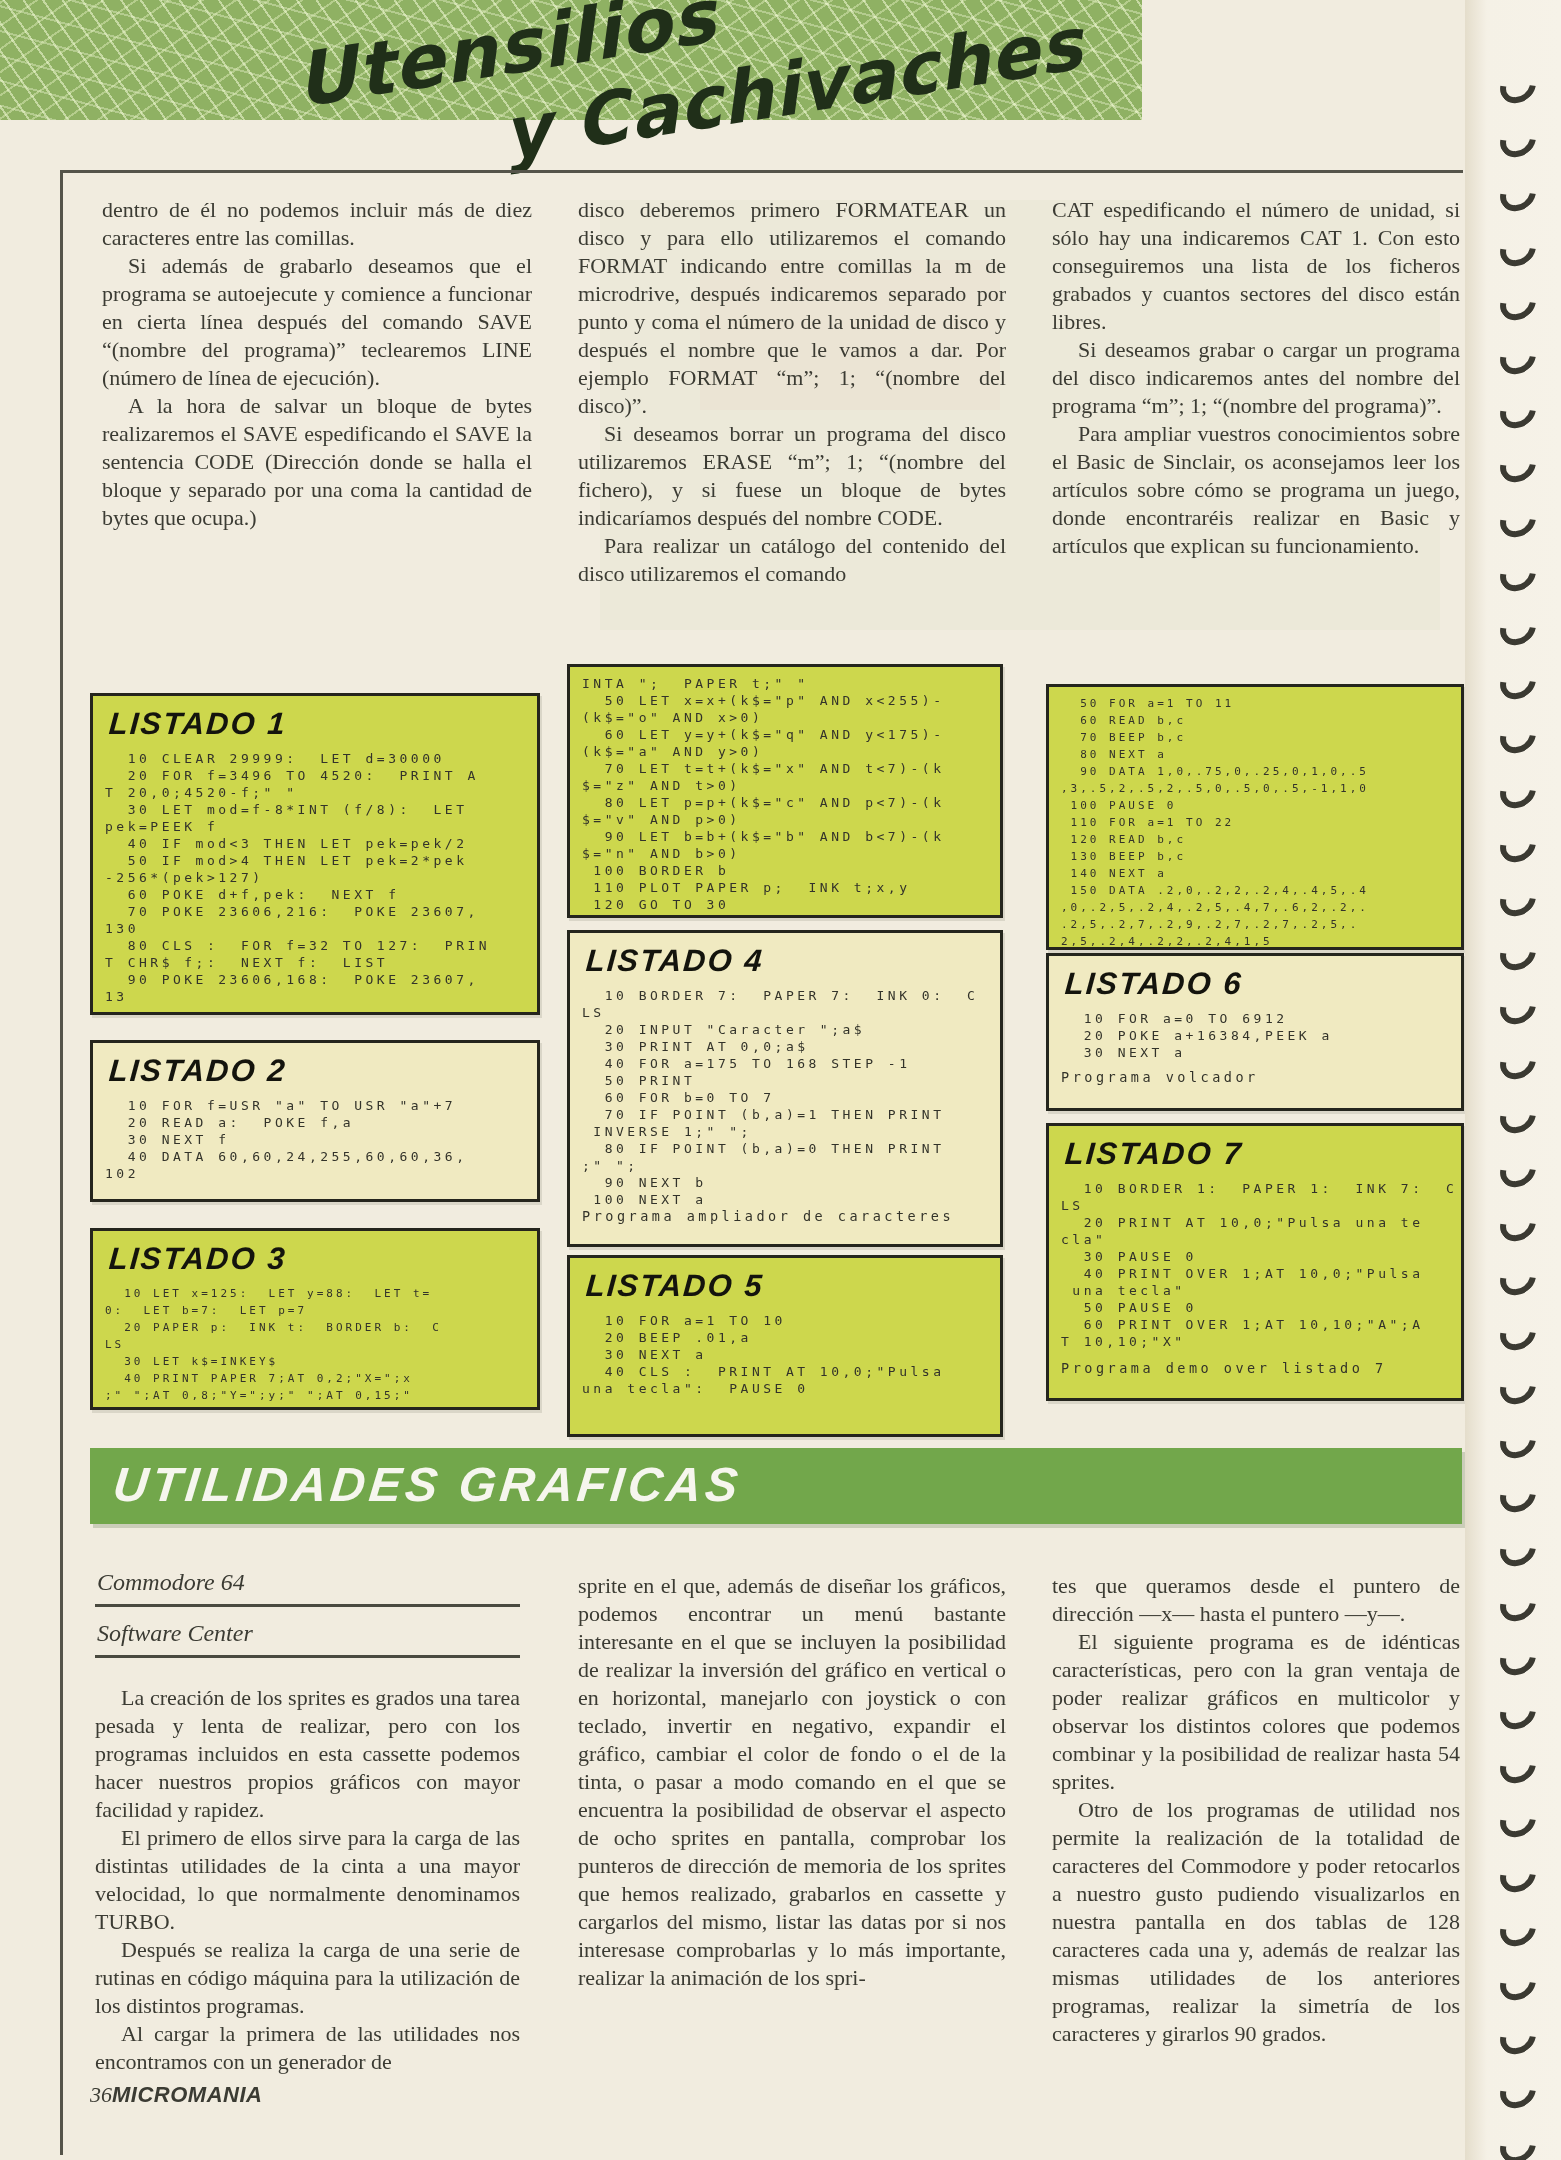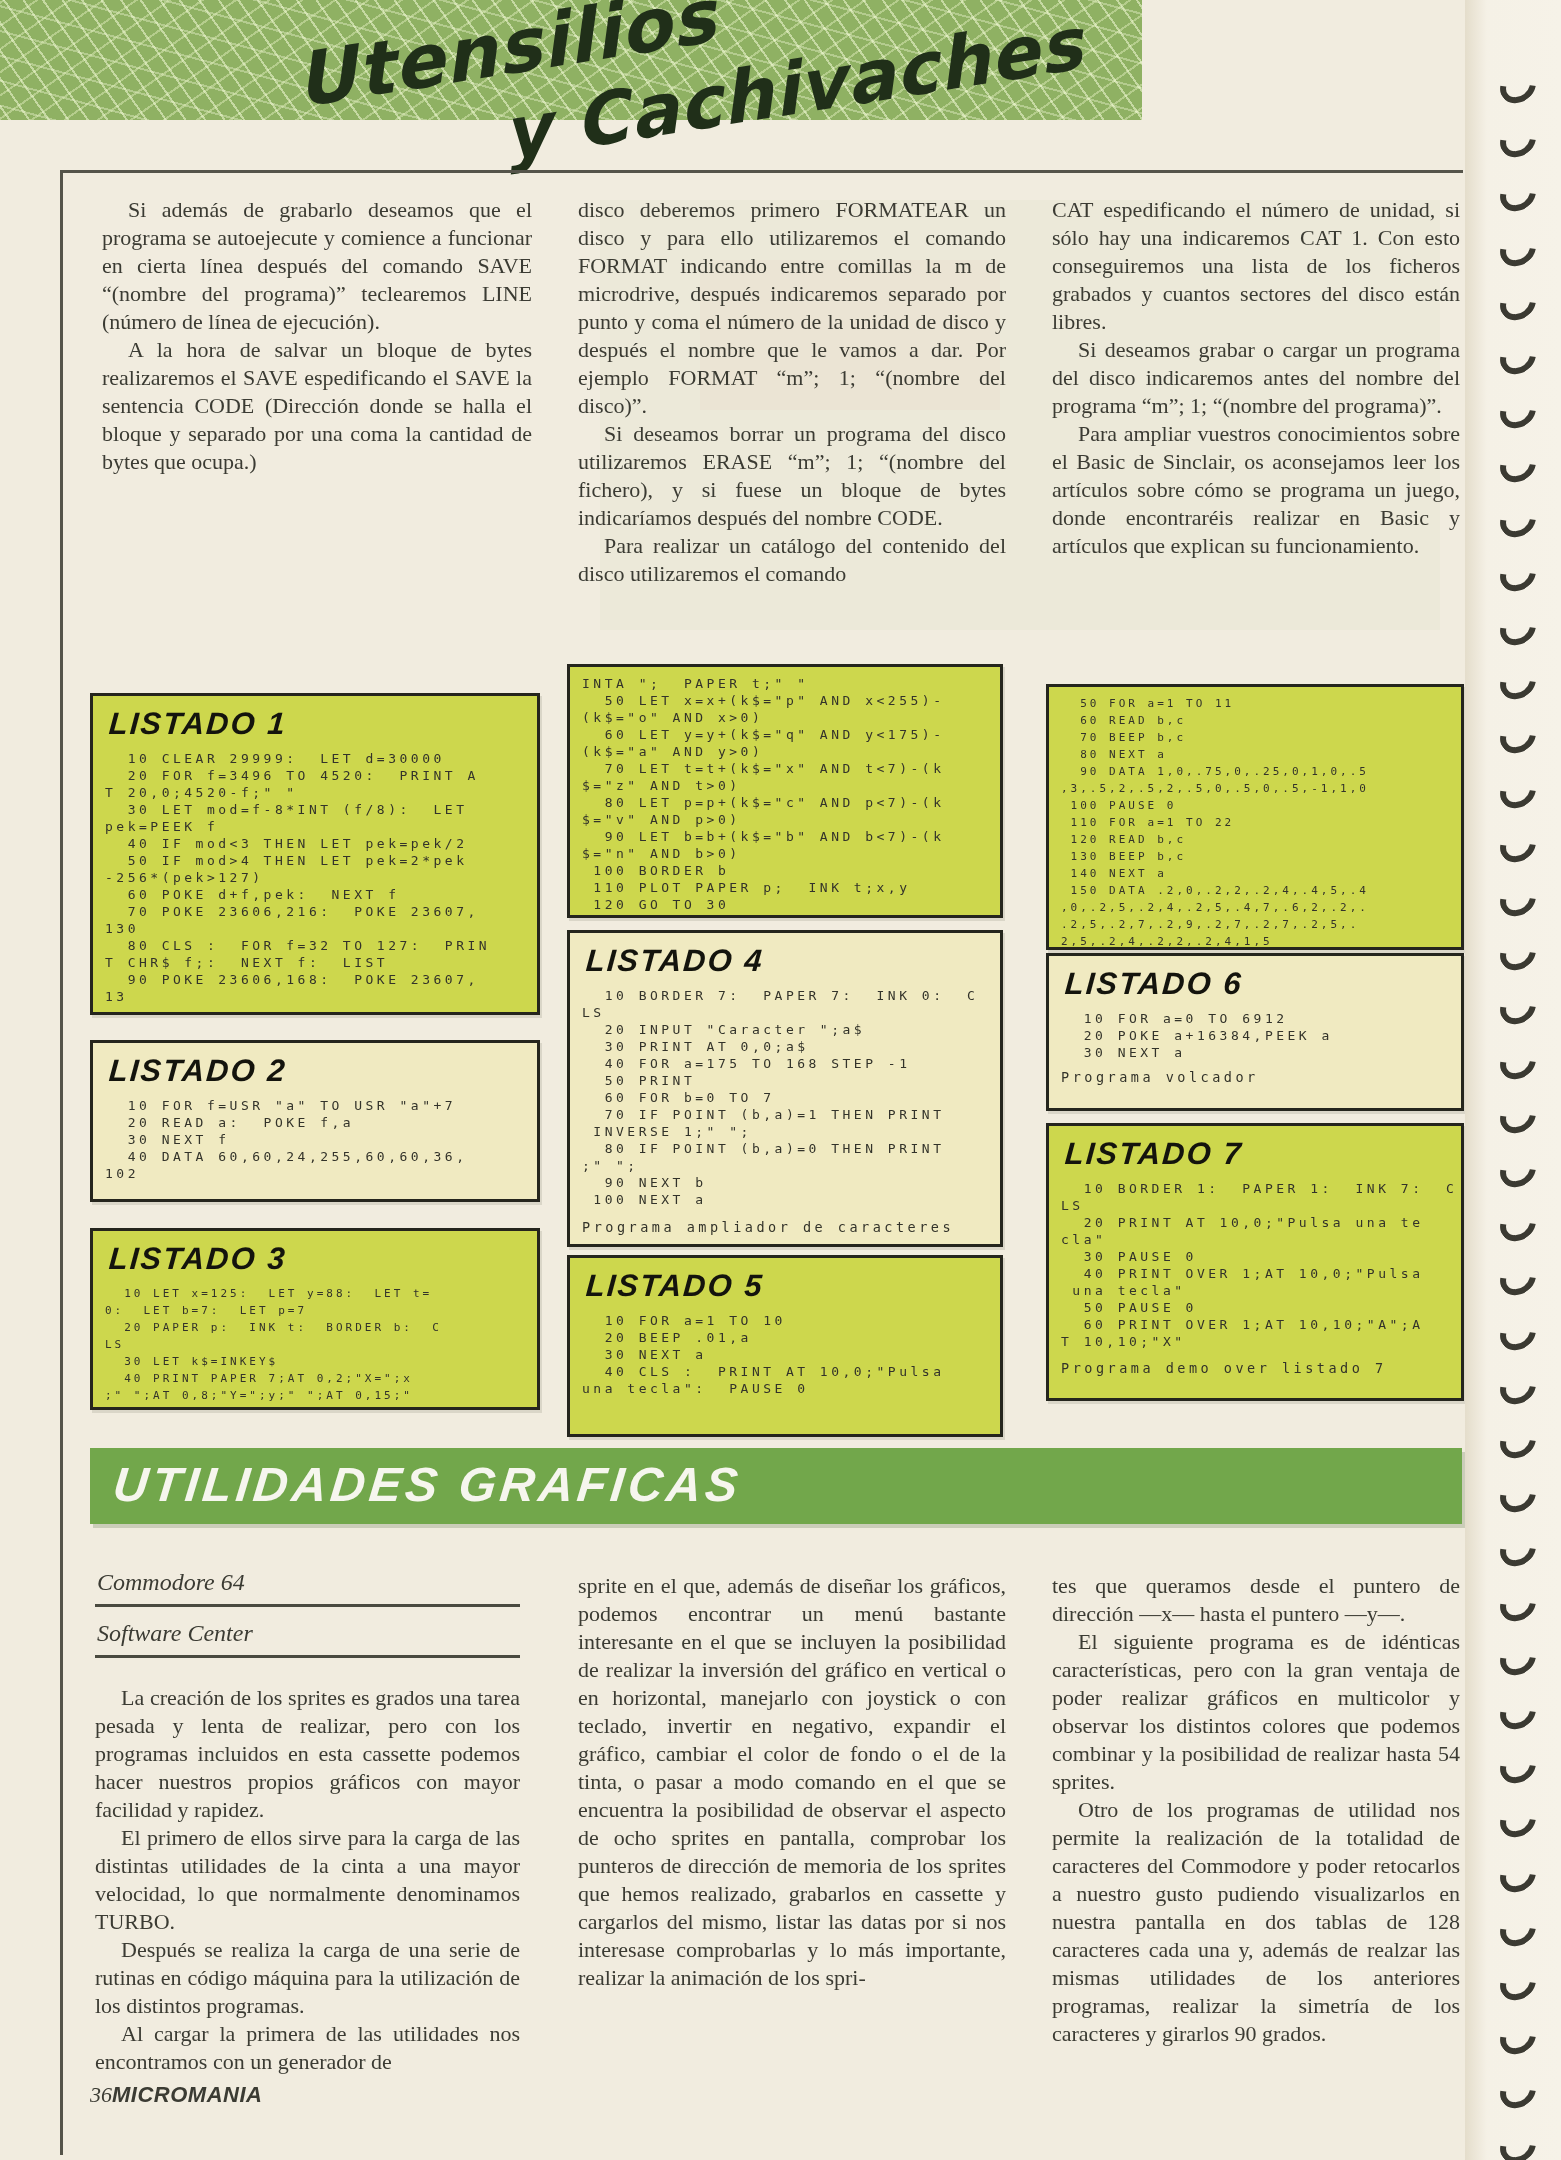--- a/index.html
+++ b/index.html
@@ -27,21 +27,21 @@
   .codebox{position:absolute;border:3px solid #25251d;padding:8px 12px;overflow:hidden;
            box-shadow:2px 3px 0 rgba(60,60,40,.12);}
   .codebox.green{background:#cdd74d;}
   .codebox.pale{background:#f0eac1;}
   .lst-title{font-family:"Liberation Sans",sans-serif;font-weight:bold;font-style:italic;
            font-size:31px;letter-spacing:2px;color:#14140d;margin:2px 0 8px 4px;transform:skewX(-4deg);}
   .code{font-family:"DejaVu Sans Mono",monospace;font-size:13px;line-height:17px;letter-spacing:3.5px;
         white-space:pre;color:#33332a;}
   .code.dense{font-size:11px;line-height:17px;letter-spacing:3px;}
   .code-caption{font-family:"DejaVu Sans Mono",monospace;font-size:13.5px;letter-spacing:3.5px;
-        color:#33332a;margin-top:11px;white-space:pre;}
+        color:#33332a;margin-top:0;white-space:pre;}
   
   #gbanner{position:absolute;left:90px;top:1448px;width:1372px;height:76px;background:#72a74b;
       box-shadow:3px 4px 0 rgba(90,110,70,.25);}
   #gbanner span{display:block;font-family:"Liberation Sans",sans-serif;font-weight:bold;font-style:italic;
       font-size:48px;letter-spacing:4px;color:#f6f6ee;padding:9px 0 0 24px;transform:skewX(-6deg);}
   
   .subhead{font-style:italic;font-size:24px;color:#3b3b33;border-bottom:3px solid #4a4a40;
       padding:0 0 8px 2px;margin:0 0 12px 0;}
   
   #footer{position:absolute;left:90px;top:2082px;font-size:22px;font-style:italic;color:#3b3b33;}
@@ -64,20 +64,21 @@
   <div id="title1" class="script-title">Utensilios</div>
   <div id="title2" class="script-title">y Cachivaches</div>
 
   <div class="rule-h" style="left:60px;top:170px;width:1403px;"></div>
   <div class="rule-v" style="left:60px;top:170px;height:1985px;"></div>
 
   <div class="ghost" style="left:600px;top:200px;width:840px;height:430px;background:rgba(150,180,120,0.05);"></div>
   <div class="ghost" style="left:700px;top:260px;width:300px;height:150px;background:rgba(210,130,130,0.05);"></div>
 
   <div class="col" style="left:102px;top:196px;width:430px;">
+    <p>dentro de él no podemos incluir más de diez caracteres entre las comillas.</p>
     <p class="ind">Si además de grabarlo deseamos que el programa se autoejecute y comience a funcionar en cierta línea después del comando SAVE “(nombre del programa)” teclearemos LINE (número de línea de ejecución).</p>
     <p class="ind">A la hora de salvar un bloque de bytes realizaremos el SAVE espedificando el SAVE la sentencia CODE (Dirección donde se halla el bloque y separado por una coma la cantidad de bytes que ocupa.)</p>
   </div>
   <div class="col" style="left:578px;top:196px;width:428px;">
     <p>disco deberemos primero FORMATEAR un disco y para ello utilizaremos el comando FORMAT indicando entre comillas la m de microdrive, después indicaremos separado por punto y coma el número de la unidad de disco y después el nombre que le vamos a dar. Por ejemplo FORMAT “m”; 1; “(nombre del disco)”.</p>
     <p class="ind">Si deseamos borrar un programa del disco utilizaremos ERASE “m”; 1; “(nombre del fichero), y si fuese un bloque de bytes indicaríamos después del nombre CODE.</p>
     <p class="ind">Para realizar un catálogo del contenido del disco utilizaremos el comando</p>
   </div>
   <div class="col" style="left:1052px;top:196px;width:408px;">
     <p>CAT espedificando el número de unidad, si sólo hay una indicaremos CAT 1. Con esto conseguiremos una lista de los ficheros grabados y cuantos sectores del disco están libres.</p>

